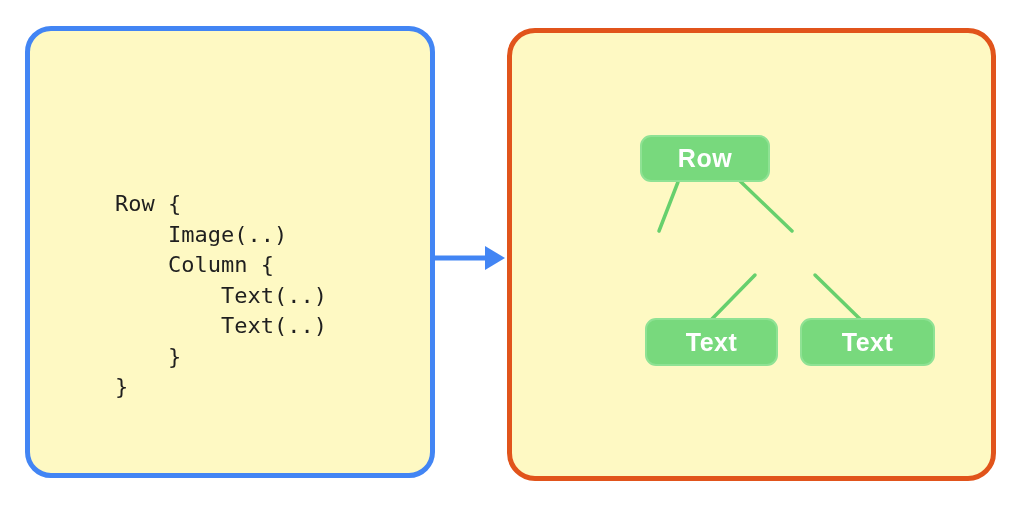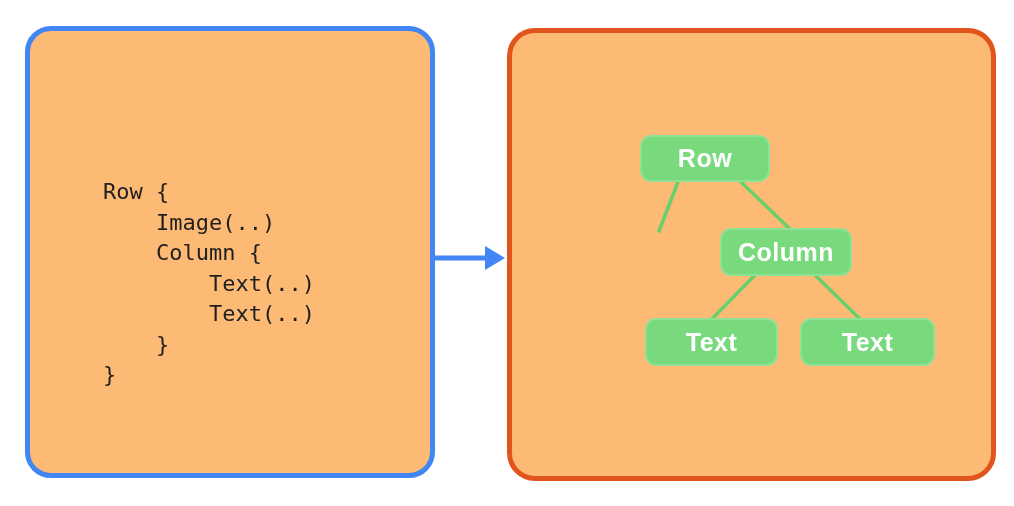--- a/index.html
+++ b/index.html
@@ -11,21 +11,21 @@
     position: relative;
     width: 1014px;
     height: 506px;
     background: #ffffff;
     overflow: hidden;
     font-family: "Liberation Sans", sans-serif;
   }
   .panel {
     position: absolute;
     box-sizing: border-box;
-    background: #fdba74;
+    background: #fef9c3;
   }
   .panel.left {
     left: 25px;
     top: 26px;
     width: 410px;
     height: 452px;
     border: 5px solid #4285F4;
     border-radius: 26px;
   }
   .panel.right {
@@ -33,21 +33,21 @@
     top: 28px;
     width: 489px;
     height: 453px;
     border: 5px solid #E1541B;
     border-radius: 28px;
   }
   .code {
     position: absolute;
     left: 73px;
     top: 146px;
-    margin: 0;
+    margin: 12px;
     font-family: "DejaVu Sans Mono", "Liberation Mono", monospace;
     font-size: 22px;
     line-height: 30.5px;
     color: #1F1F1F;
     white-space: pre;
   }
   .arrow {
     position: absolute;
     left: 433px;
     top: 243px;
@@ -108,23 +108,20 @@
       <line x1="228" y1="148" x2="280" y2="198" stroke-width="3.5" stroke-linecap="round" stroke="#67D06D"></line>
       <line x1="243" y1="242" x2="198" y2="288" stroke-width="3.5" stroke-linecap="round" stroke="#67D06D"></line>
       <line x1="303" y1="242" x2="350" y2="288" stroke-width="3.5" stroke-linecap="round" stroke="#67D06D"></line>
     </svg>
 
     <div class="node node-row">
       <span>Row</span>
     </div>
 
 
-    <div class="node node-column">
-      <span>Column</span>
-    </div>
 
     <div class="node node-text1">
       <span>Text</span>
     </div>
 
     <div class="node node-text2">
       <span>Text</span>
     </div>
 
   </div>

